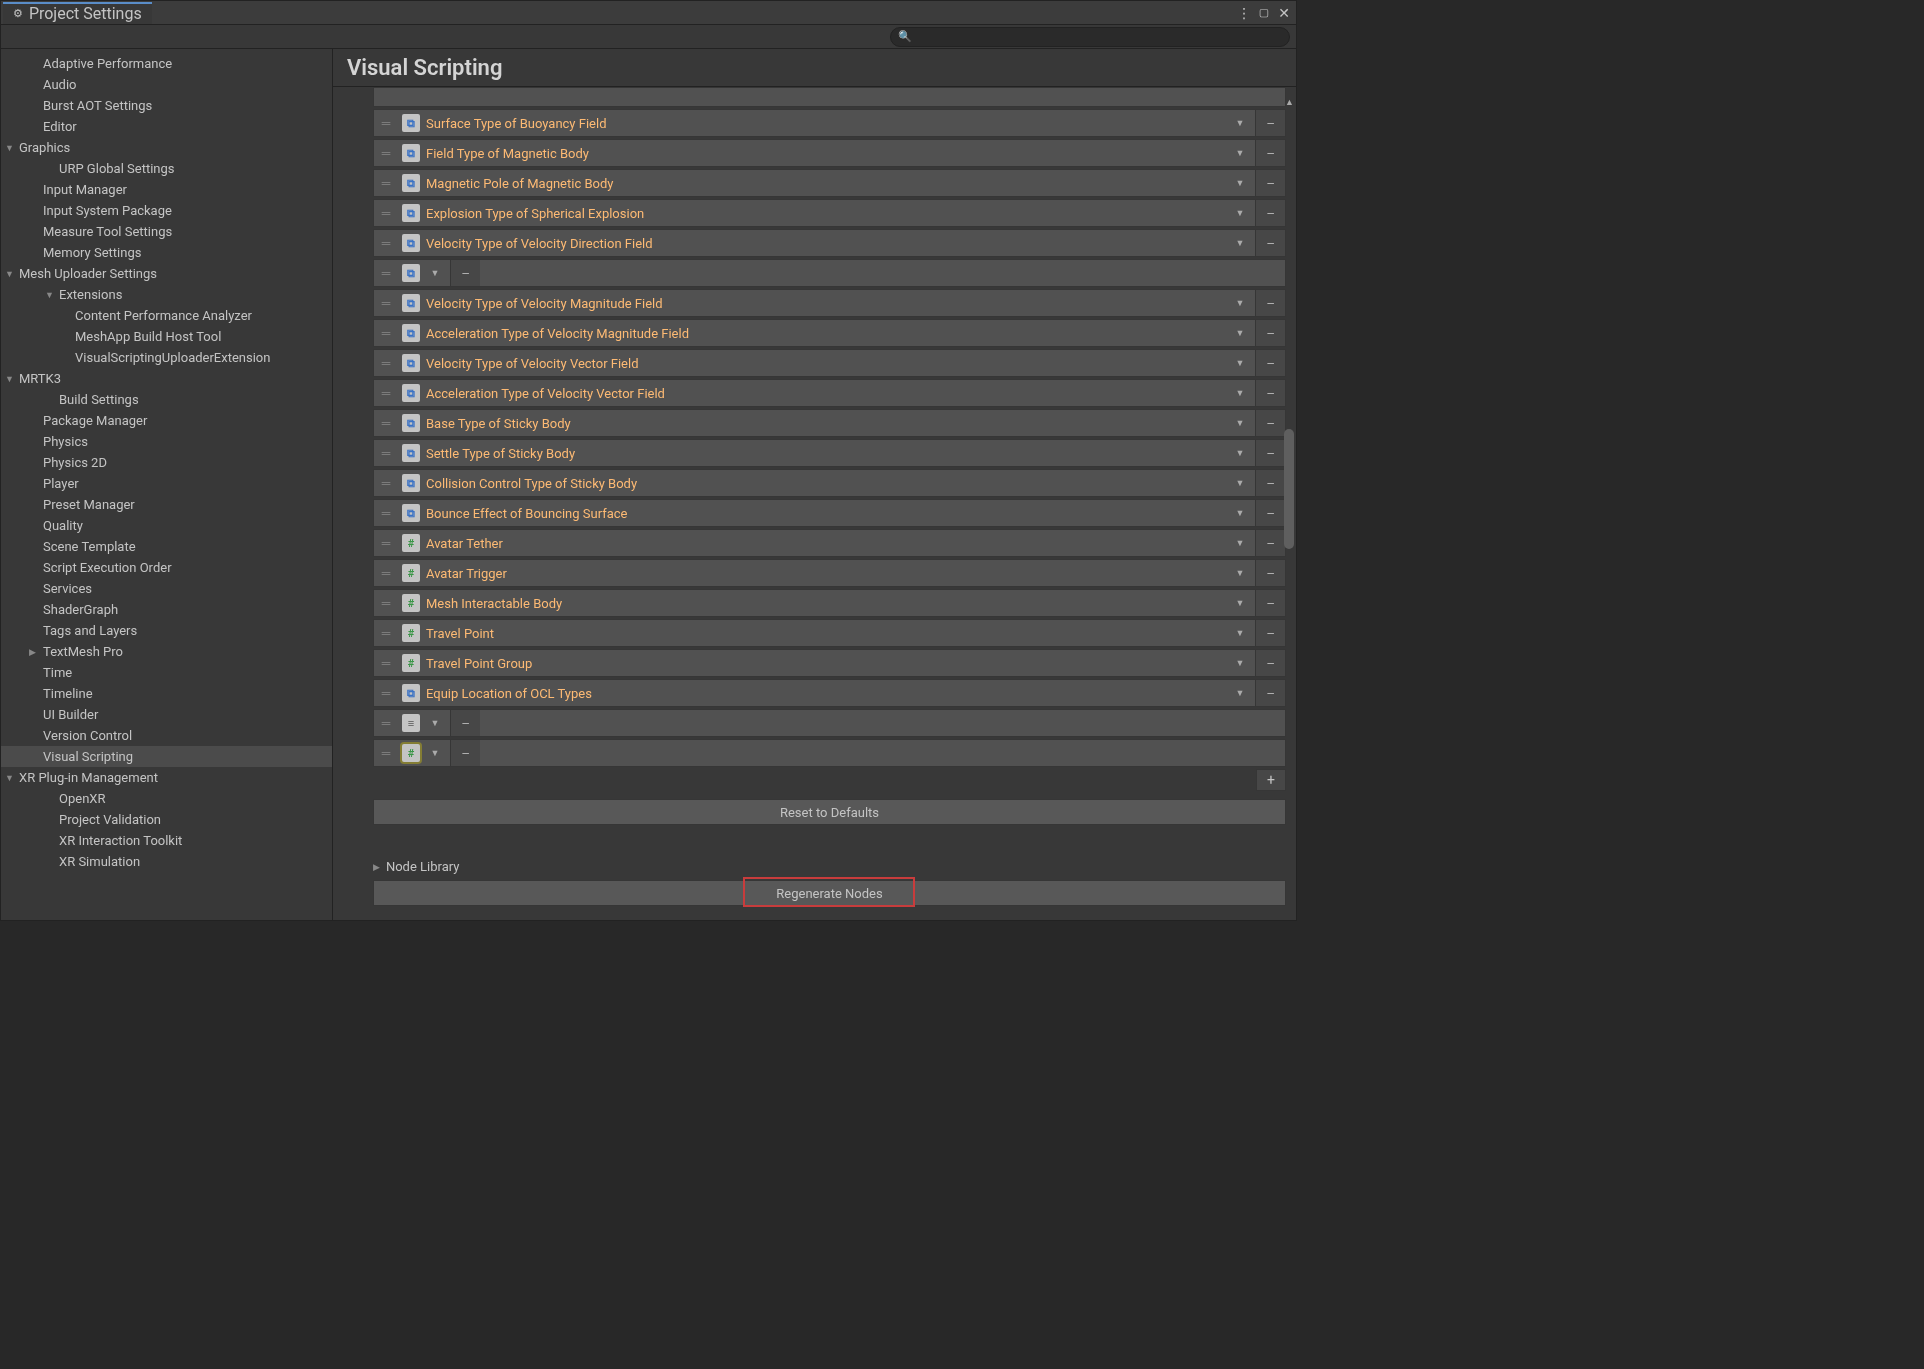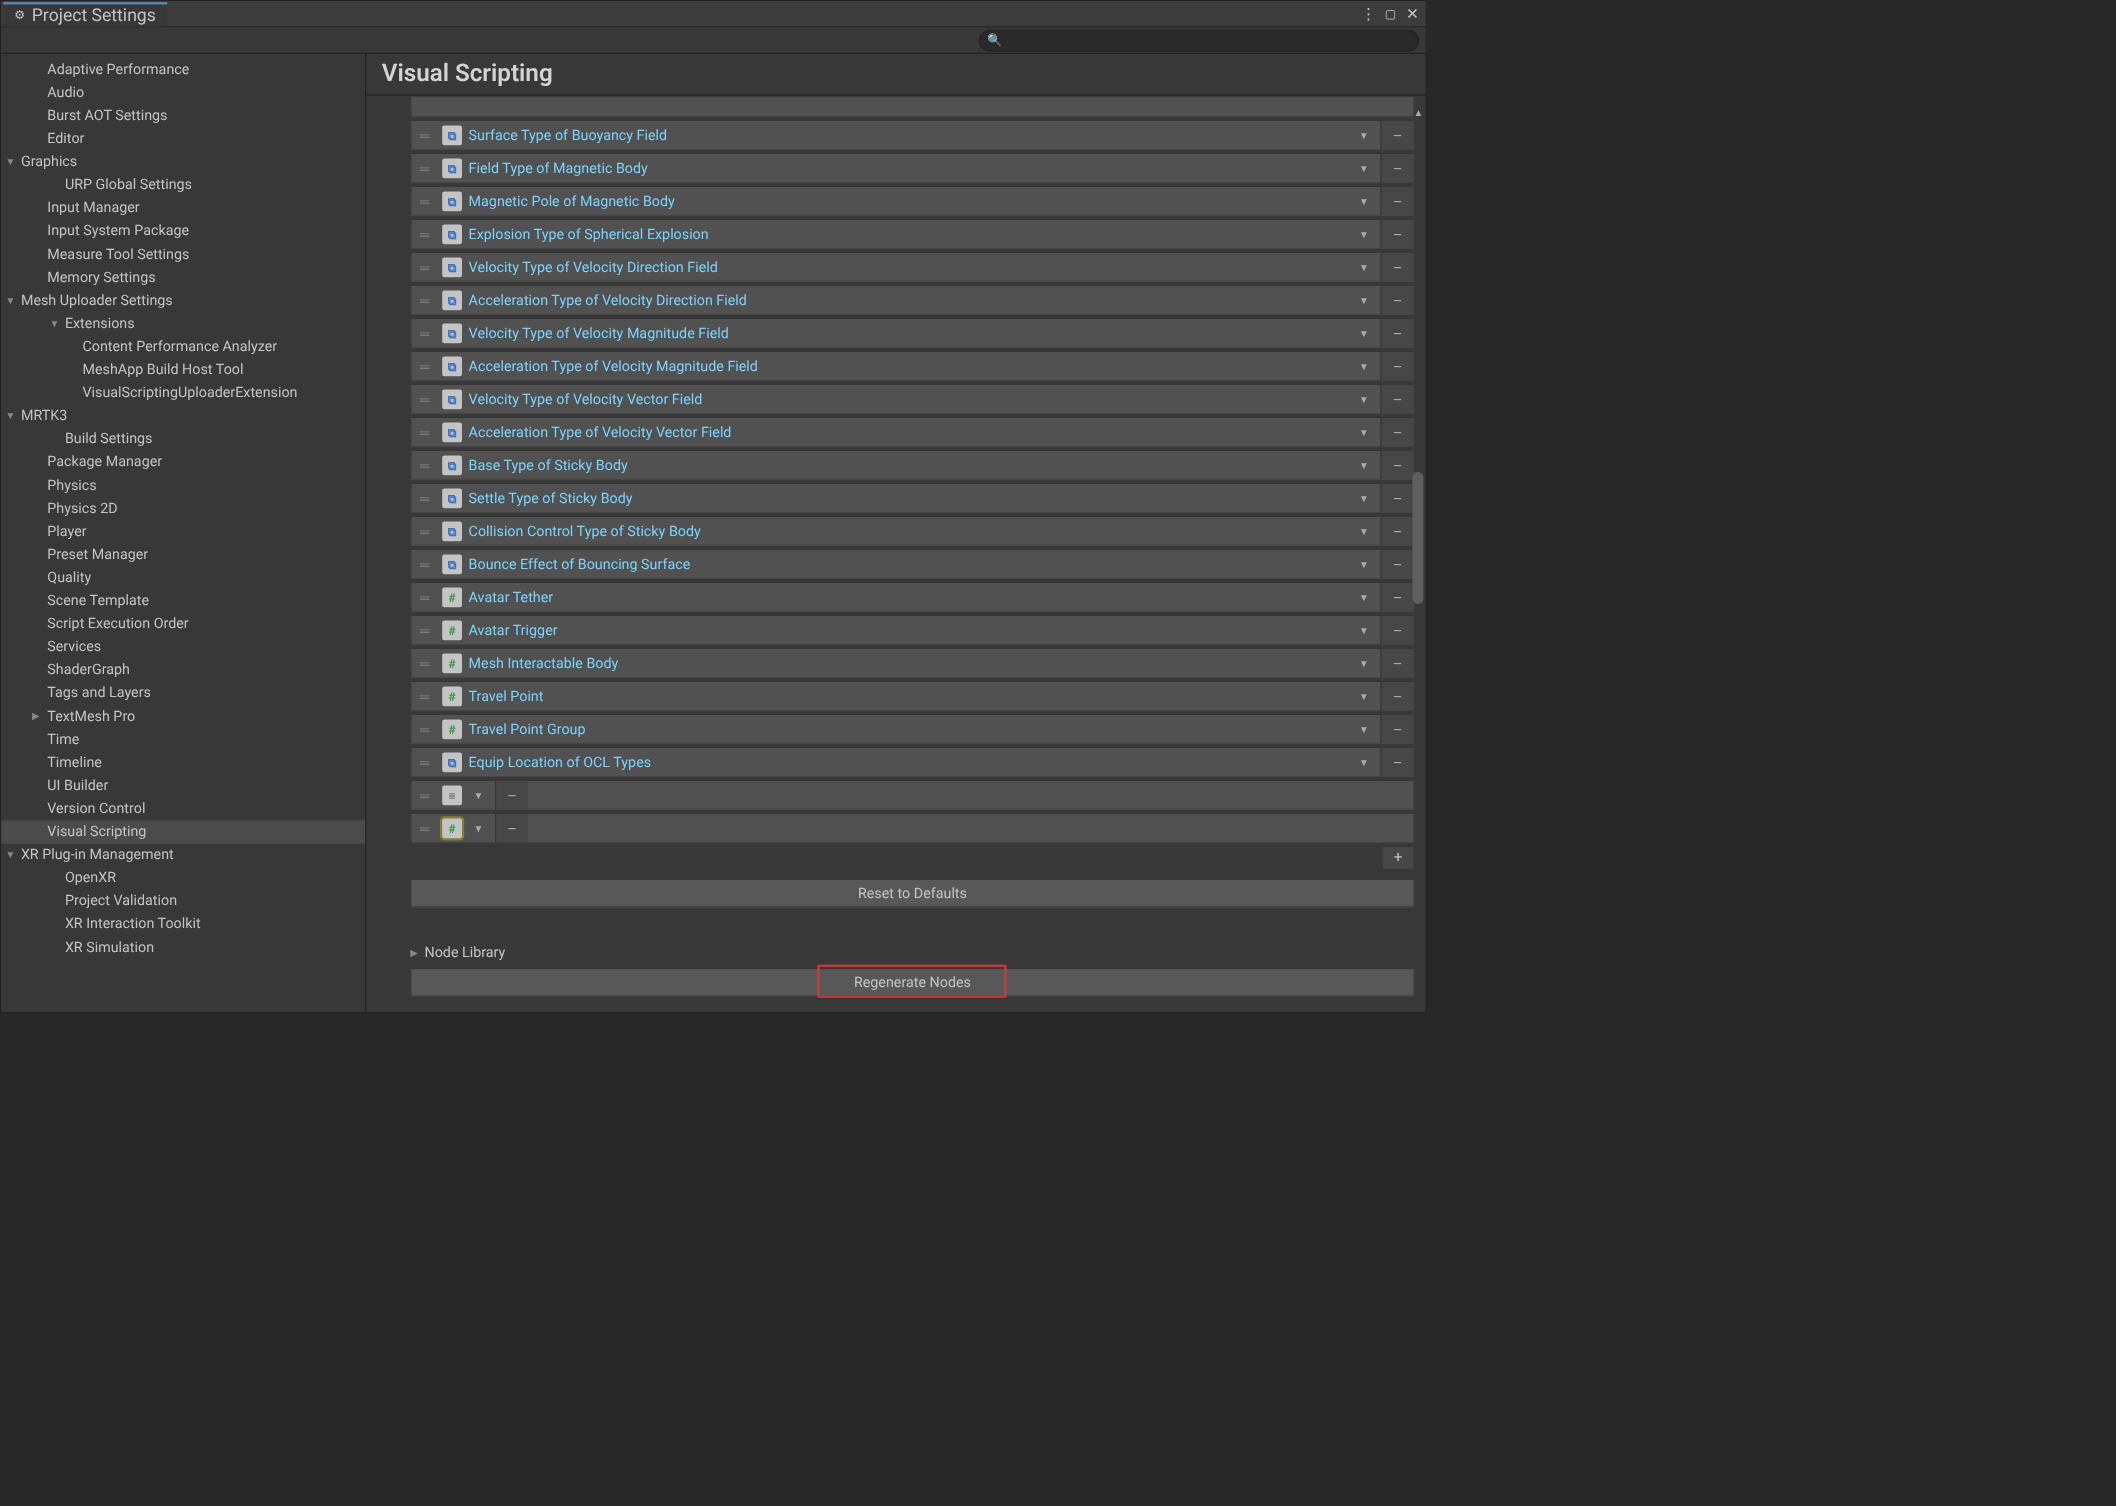--- a/index.html
+++ b/index.html
@@ -28,21 +28,21 @@
 .main-header { padding: 6px 14px; font-size: 22px; font-weight: 600; color: #d4d4d4; border-bottom: 1px solid #222; }
 .main-scroll { flex: 1; overflow-y: auto; padding: 0 10px 10px 40px; position: relative; }
 .list-item { height: 28px; background: #515151; border: 1px solid #363636; display: flex; align-items: center; margin-bottom: 2px; position: relative; }
 .list-item.highlight .item-label { background: rgba(230,210,0,0.35); color: #f6e200; padding: 0 4px; }
 .list-item.highlight .item-icon { box-shadow: 0 0 0 2px rgba(230,210,0,0.35); }
 .drag-handle { width: 20px; color: #888; text-align: center; font-size: 12px; cursor: grab; margin-left: 2px; }
 .item-icon { width: 18px; height: 18px; margin: 0 6px; display: flex; align-items: center; justify-content: center; border-radius: 2px; font-weight: bold; font-size: 11px; }
 .item-icon.enum { background: #c4c4c4; color: #3b72c4; }
 .item-icon.script { background: #c4c4c4; color: #3a9647; }
 .item-icon.text { background: #c4c4c4; color: #555; }
-.item-label { flex: 1; color: #7dd3fc; font-size: 13px; }
+.item-label { flex: 1; color: #fdba74; font-size: 13px; }
 .item-dropdown { width: 18px; text-align: center; color: #aaa; font-size: 9px; cursor: pointer; }
 .item-remove { width: 30px; text-align: center; color: #c4c4c4; cursor: pointer; font-size: 16px; font-weight: 300; border-left: 1px solid #363636; margin-left: 6px; height: 100%; display: flex; align-items: center; justify-content: center; background: #474747; }
 .add-row { display: flex; justify-content: flex-end; margin-bottom: 8px; }
 .add-btn { width: 30px; height: 22px; background: #474747; border: 1px solid #363636; display: flex; align-items: center; justify-content: center; color: #c4c4c4; cursor: pointer; font-size: 14px; }
 .wide-button { width: 100%; height: 26px; background: #585858; border: 1px solid #363636; color: #c4c4c4; font-size: 13px; cursor: pointer; margin-bottom: 10px; }
 .section-header { display: flex; align-items: center; gap: 6px; padding: 24px 0 6px 0; color: #c4c4c4; font-size: 13px; }
 .section-arrow { font-size: 9px; color: #888; }
 .regen-wrap { padding: 0 0 4px 0; }
 .regen-btn { width: 100%; height: 26px; background: #585858; border: 1px solid #363636; color: #c4c4c4; font-size: 13px; cursor: pointer; position: relative; }
 .regen-highlight { border: 2px solid #c83c3c; position: absolute; pointer-events: none; }
@@ -268,21 +268,20 @@
             <div class="list-item">
               <div class="drag-handle">═</div>
               <div class="item-icon enum">⧉</div>
               <div class="item-label">Velocity Type of Velocity Direction Field</div>
               <div class="item-dropdown">▼</div>
               <div class="item-remove">−</div>
             </div>
             <div class="list-item">
               <div class="drag-handle">═</div>
               <div class="item-icon enum">⧉</div>
-              <div class="item-label">Acceleration Type of Velocity Direction Field</div>
               <div class="item-dropdown">▼</div>
               <div class="item-remove">−</div>
             </div>
             <div class="list-item">
               <div class="drag-handle">═</div>
               <div class="item-icon enum">⧉</div>
               <div class="item-label">Velocity Type of Velocity Magnitude Field</div>
               <div class="item-dropdown">▼</div>
               <div class="item-remove">−</div>
             </div>

